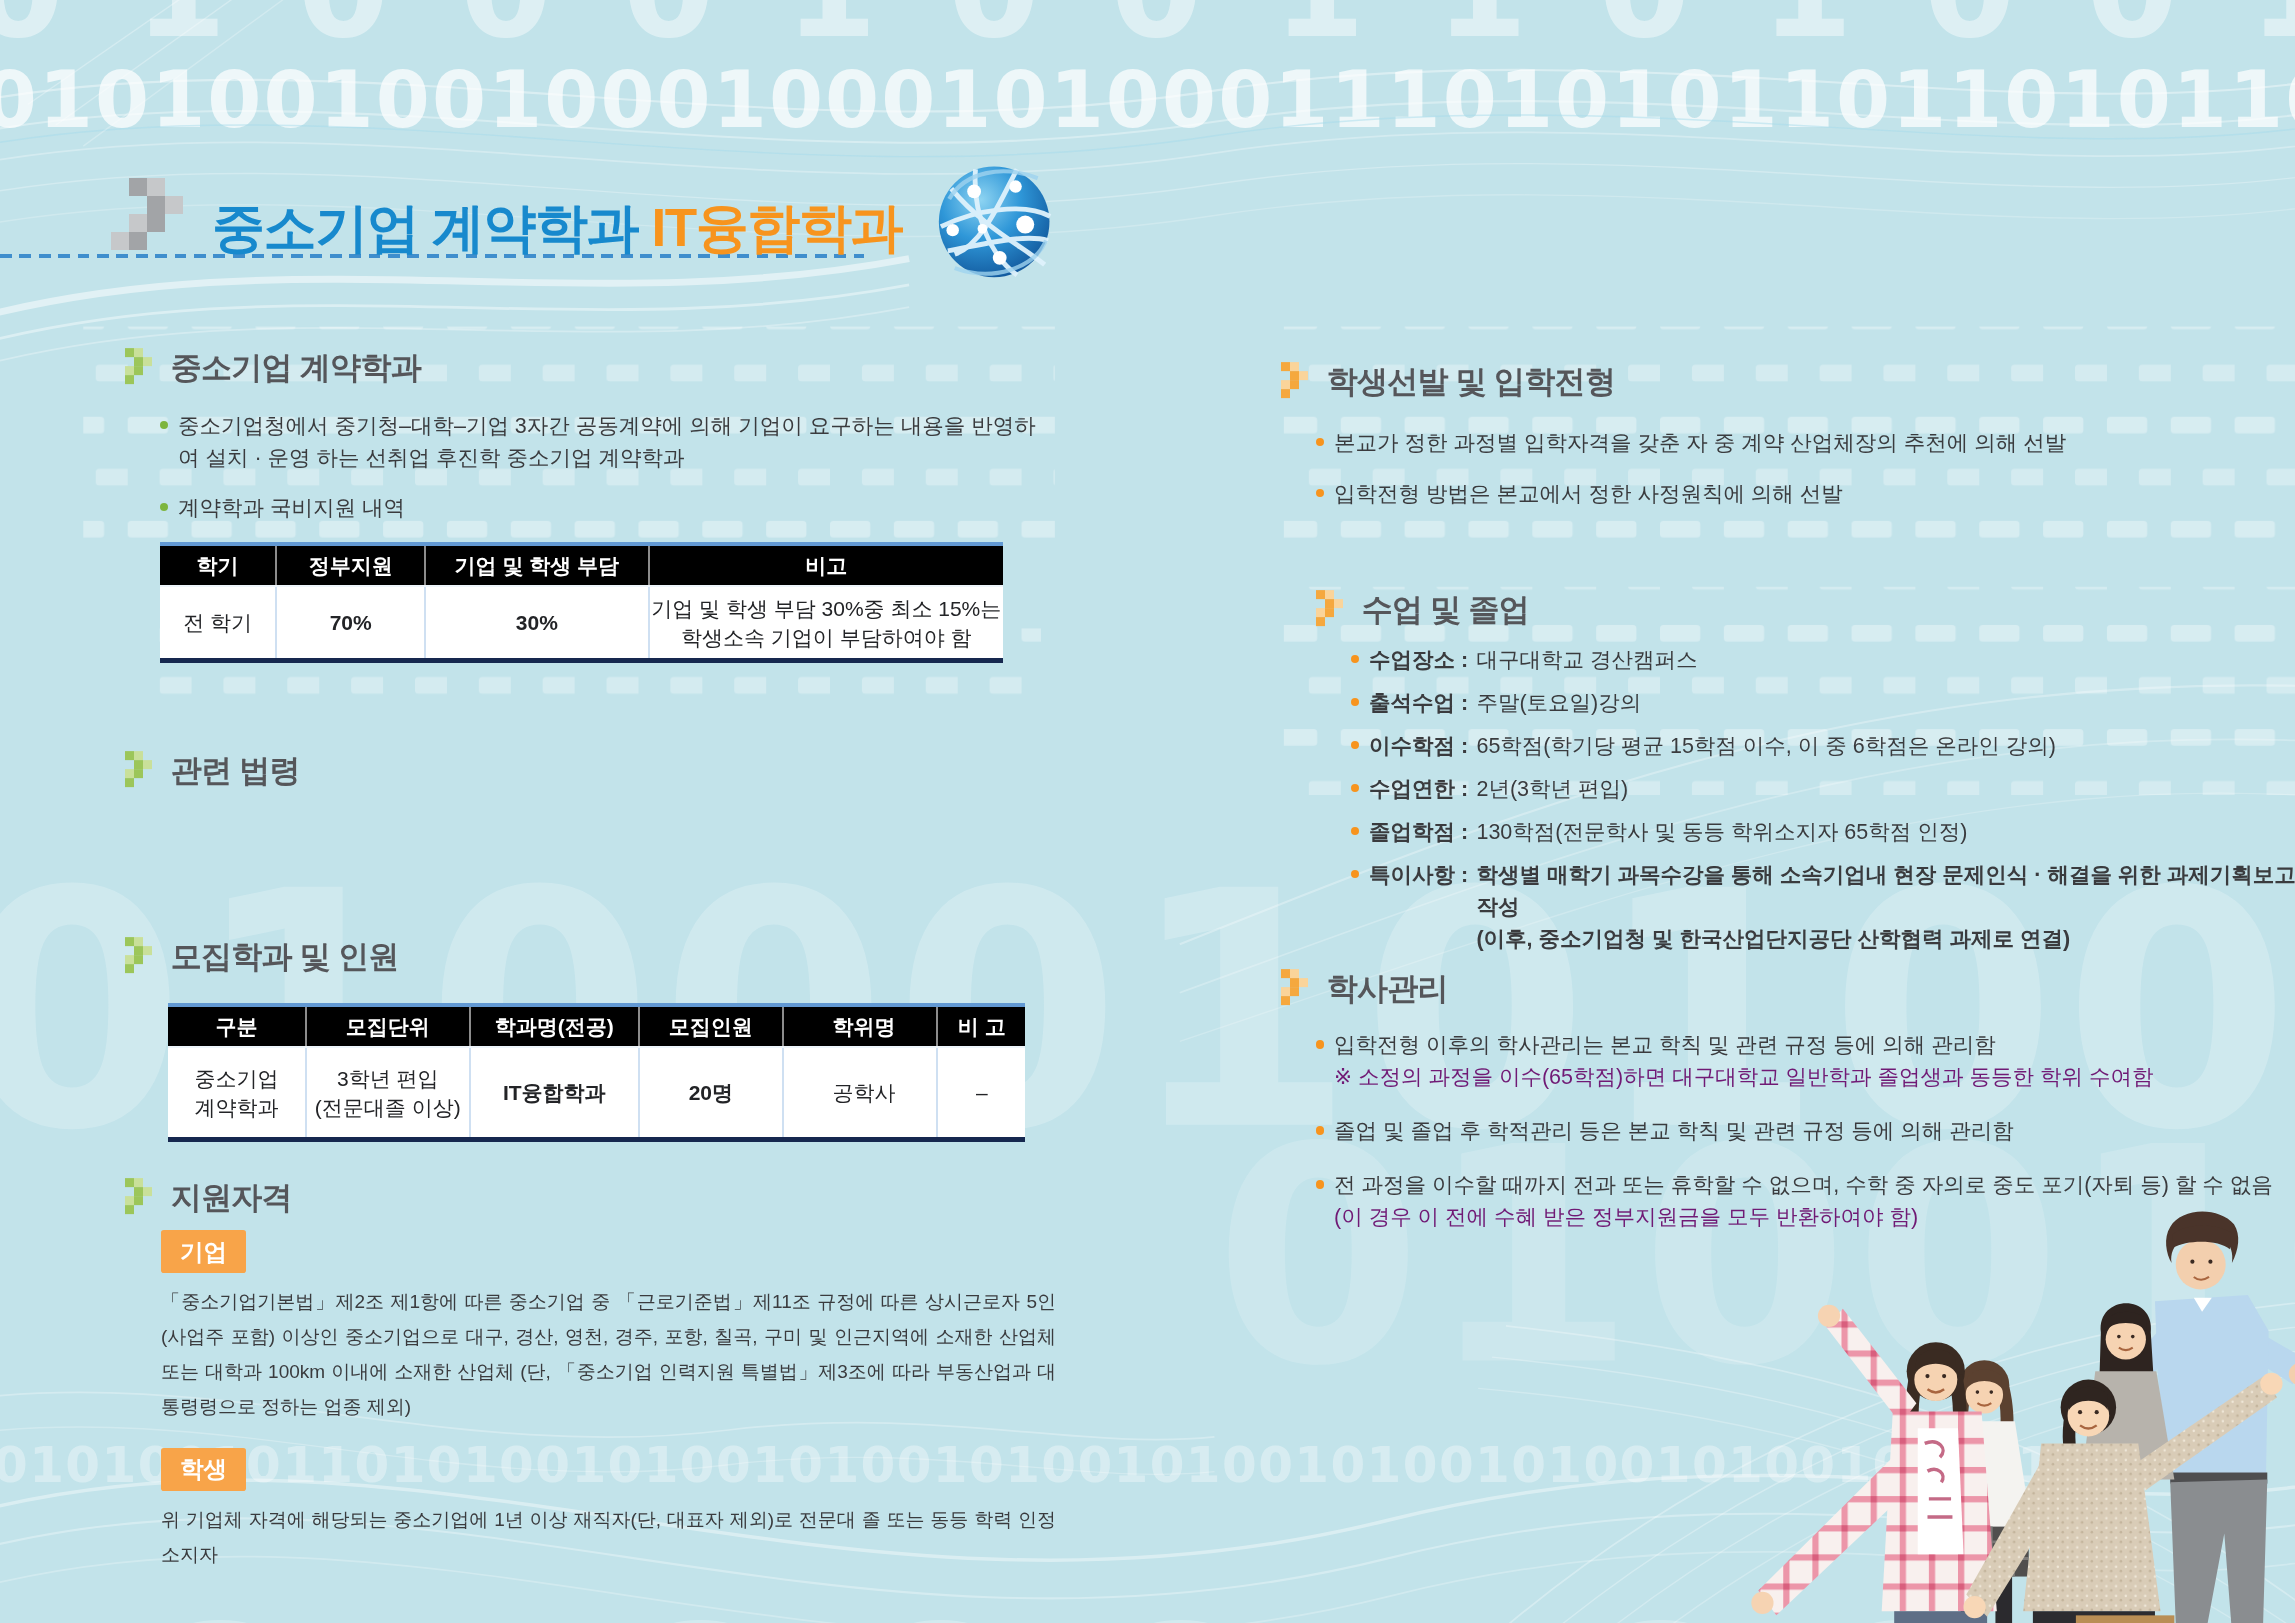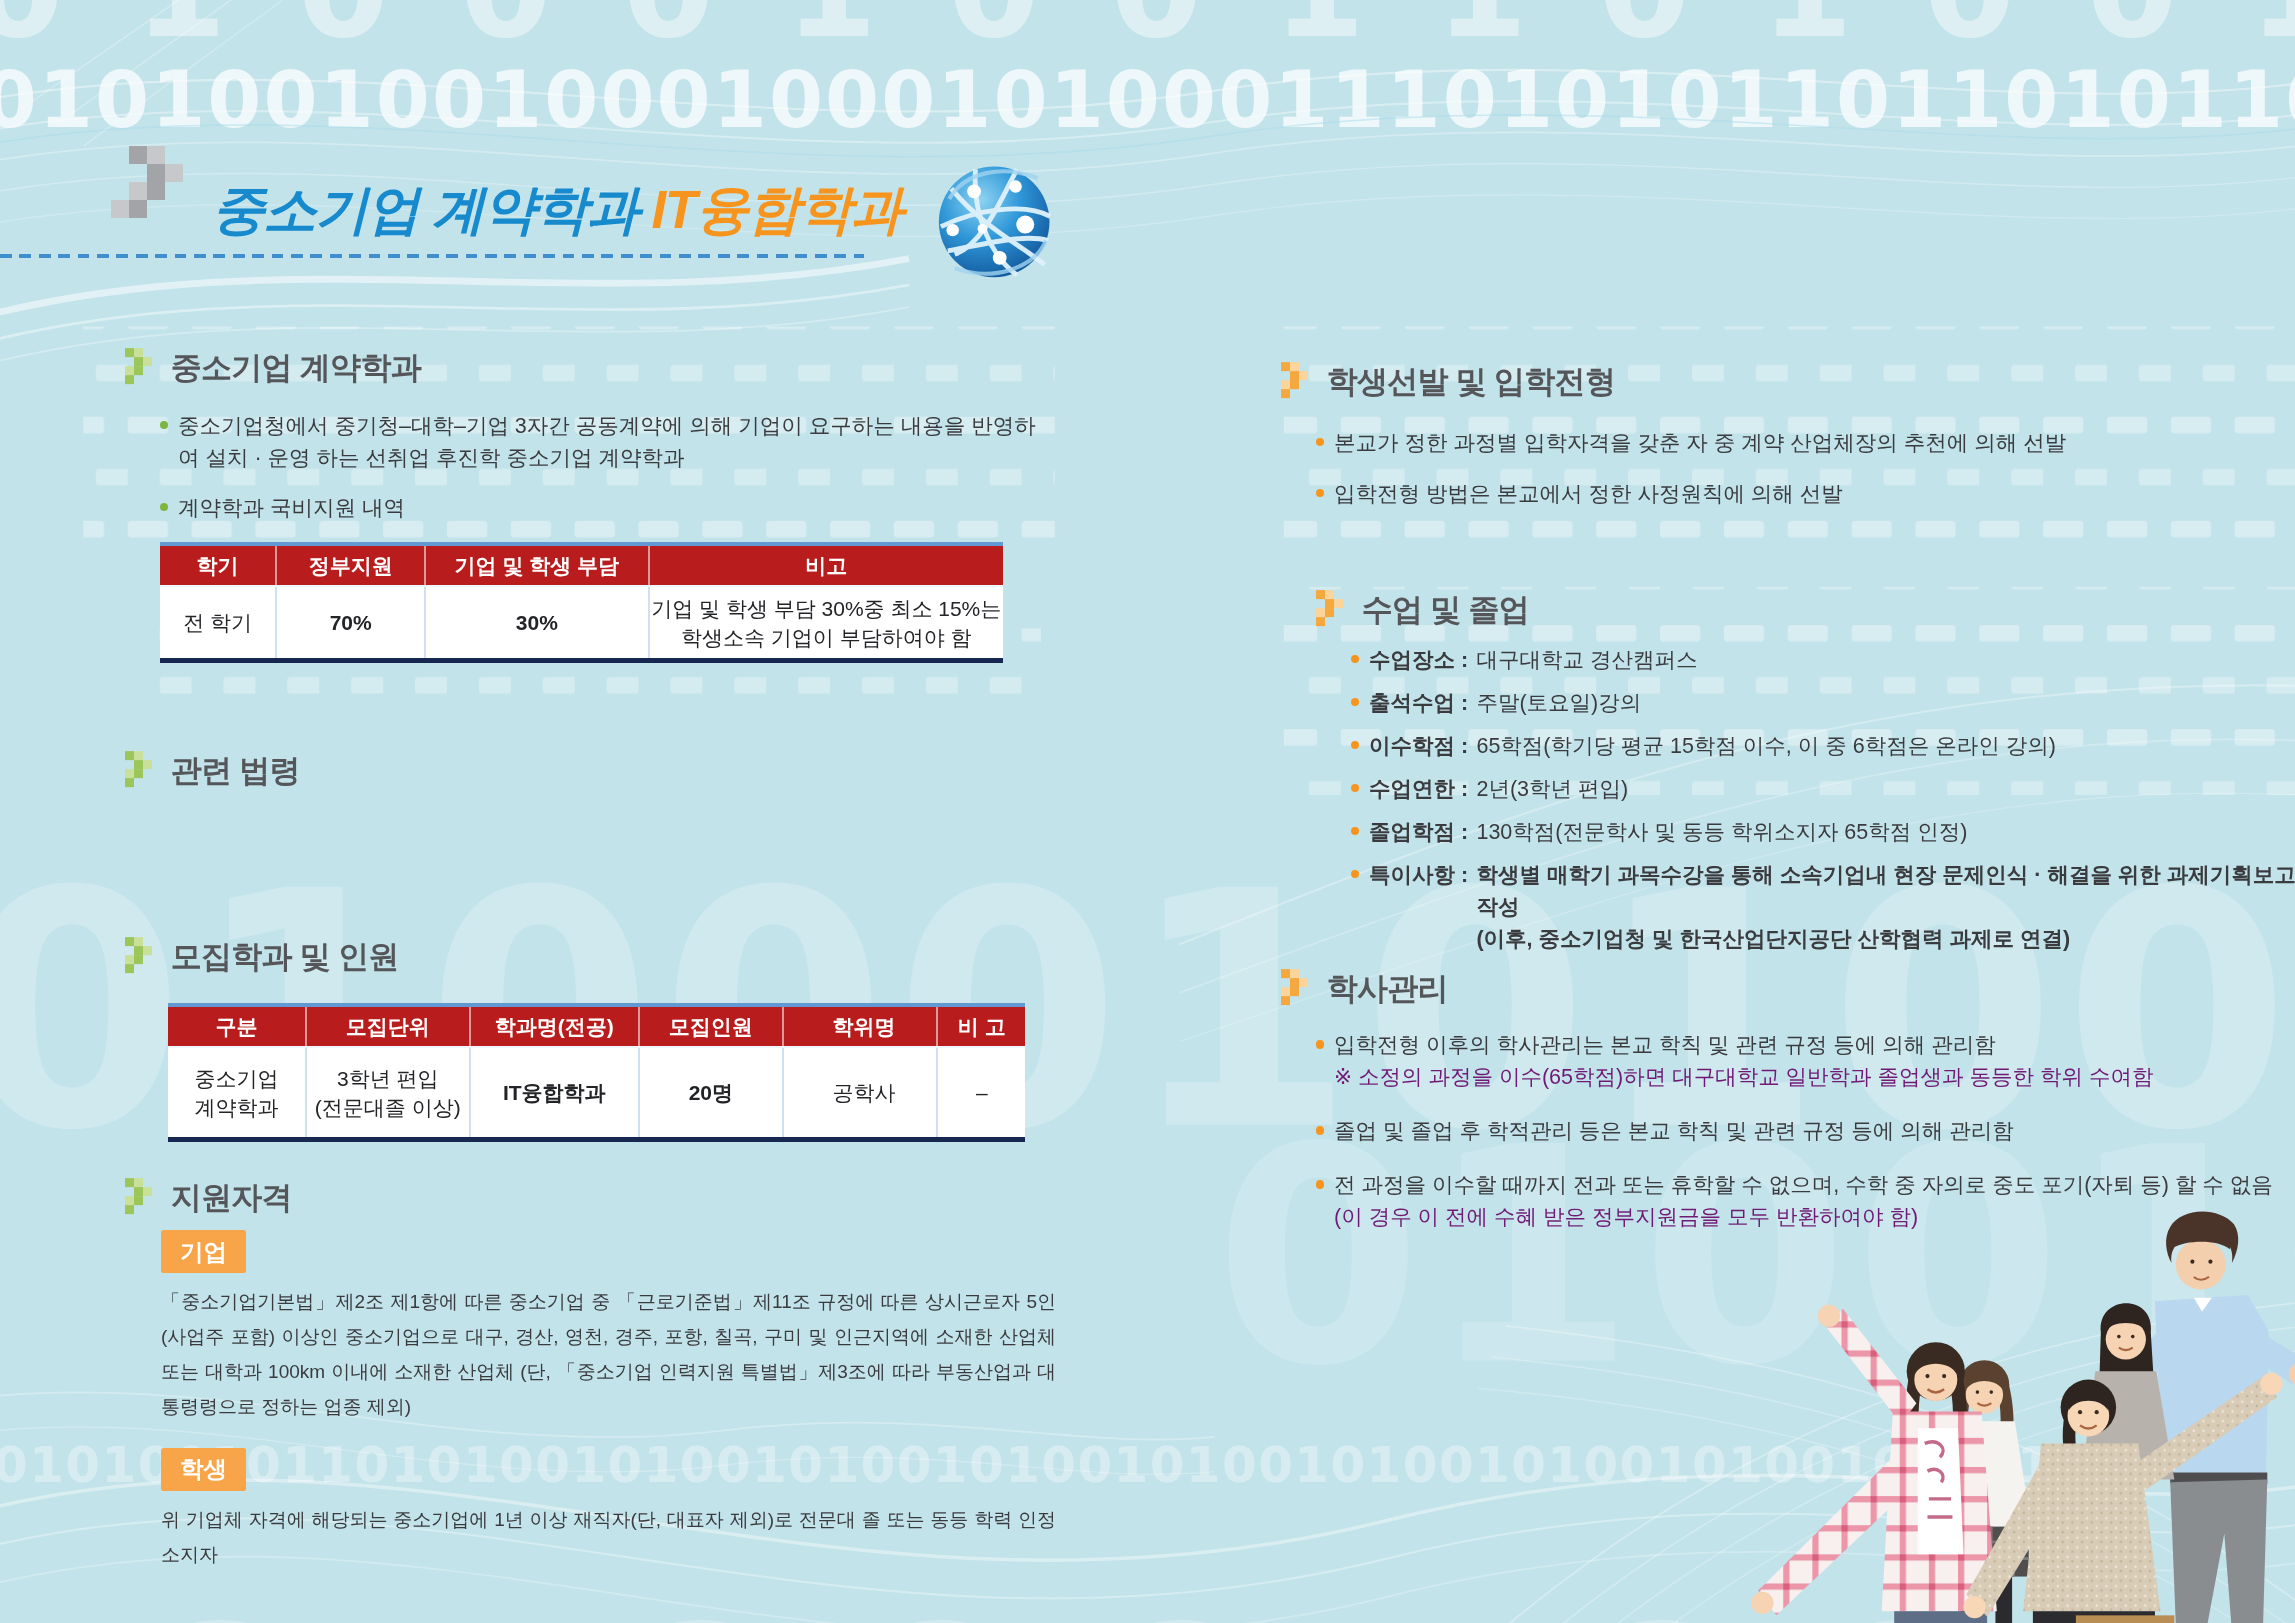--- a/index.html
+++ b/index.html
@@ -8,21 +8,21 @@
     background:#c2e3ea;
     font-family:"Liberation Sans","DejaVu Sans",sans-serif;
     color:#38393c;
   }
   svg{display:block}
   .bg-layer{position:absolute;left:0;top:0;z-index:0;}
   .binary{font-family:"DejaVu Sans",sans-serif;font-weight:bold;fill:#ffffff;}
 
   
   .hdr{position:absolute;left:111px;top:142px;z-index:3;}
-  .hdr-row{display:flex;align-items:flex-start;font-style:italic;}
+  .hdr-row{display:flex;align-items:center;}
   .pixel-arrow{margin-top:4.2px;}
   .main-title{margin-left:29px;margin-top:33px;font-size:53px;font-weight:bold;letter-spacing:-1.4px;white-space:nowrap;}
   .main-title .t-blue{color:#1789cd;}
   .main-title .t-orange{color:#f7941e;}
   .globe{margin-left:32px;margin-top:19.4px;}
   .title-rule{position:absolute;left:0;top:254px;width:864px;height:3.5px;z-index:2;
     background-image:repeating-linear-gradient(90deg,#3f8ecd 0 11.8px,rgba(0,0,0,0) 11.8px 19.4px);}
 
   
   .col{position:absolute;z-index:3;}
@@ -31,21 +31,21 @@
   .sec-title{margin-left:9.7px;font-size:31px;font-weight:bold;color:#55565a;letter-spacing:-0.7px;white-space:nowrap;}
 
   .bullets{margin-left:35px;}
   .bullet{position:relative;padding-left:18px;font-size:21.5px;line-height:32px;color:#3a3b3e;}
   .bullet .dot{position:absolute;left:0;top:11px;width:8.3px;height:8.3px;border-radius:50%;}
   .dot-green{background:#7db53e;}
   .dot-orange{background:#f7941e;}
 
   
   .tbl{background:#ffffff;border-bottom:5.6px solid #16284f;}
-  .tbl-head{display:flex;background:#b91c1c;border-top:4.2px solid #6299d3;border-bottom:2.8px solid #eef5fb;}
+  .tbl-head{display:flex;background:#000000;border-top:4.2px solid #6299d3;border-bottom:2.8px solid #eef5fb;}
   .tbl-head .cell{color:#ffffff;font-weight:bold;font-size:21px;display:flex;align-items:center;justify-content:center;
     height:39px;border-left:2.8px solid rgba(255,255,255,.55);white-space:nowrap;}
   .tbl-head .cell:first-child{border-left:none;}
   .tbl-body{display:flex;}
   .tbl-body .cell{display:flex;flex-direction:column;align-items:center;justify-content:center;
     font-size:21px;line-height:29px;color:#232427;border-left:2.1px solid #cfe0f2;text-align:center;}
   .tbl-body .cell:first-child{border-left:none;}
   .bold{font-weight:bold;}
   
   .t1 .c1{width:116px;} .t1 .c2{width:148px;} .t1 .c3{width:223px;} .t1 .c4{width:356px;}

